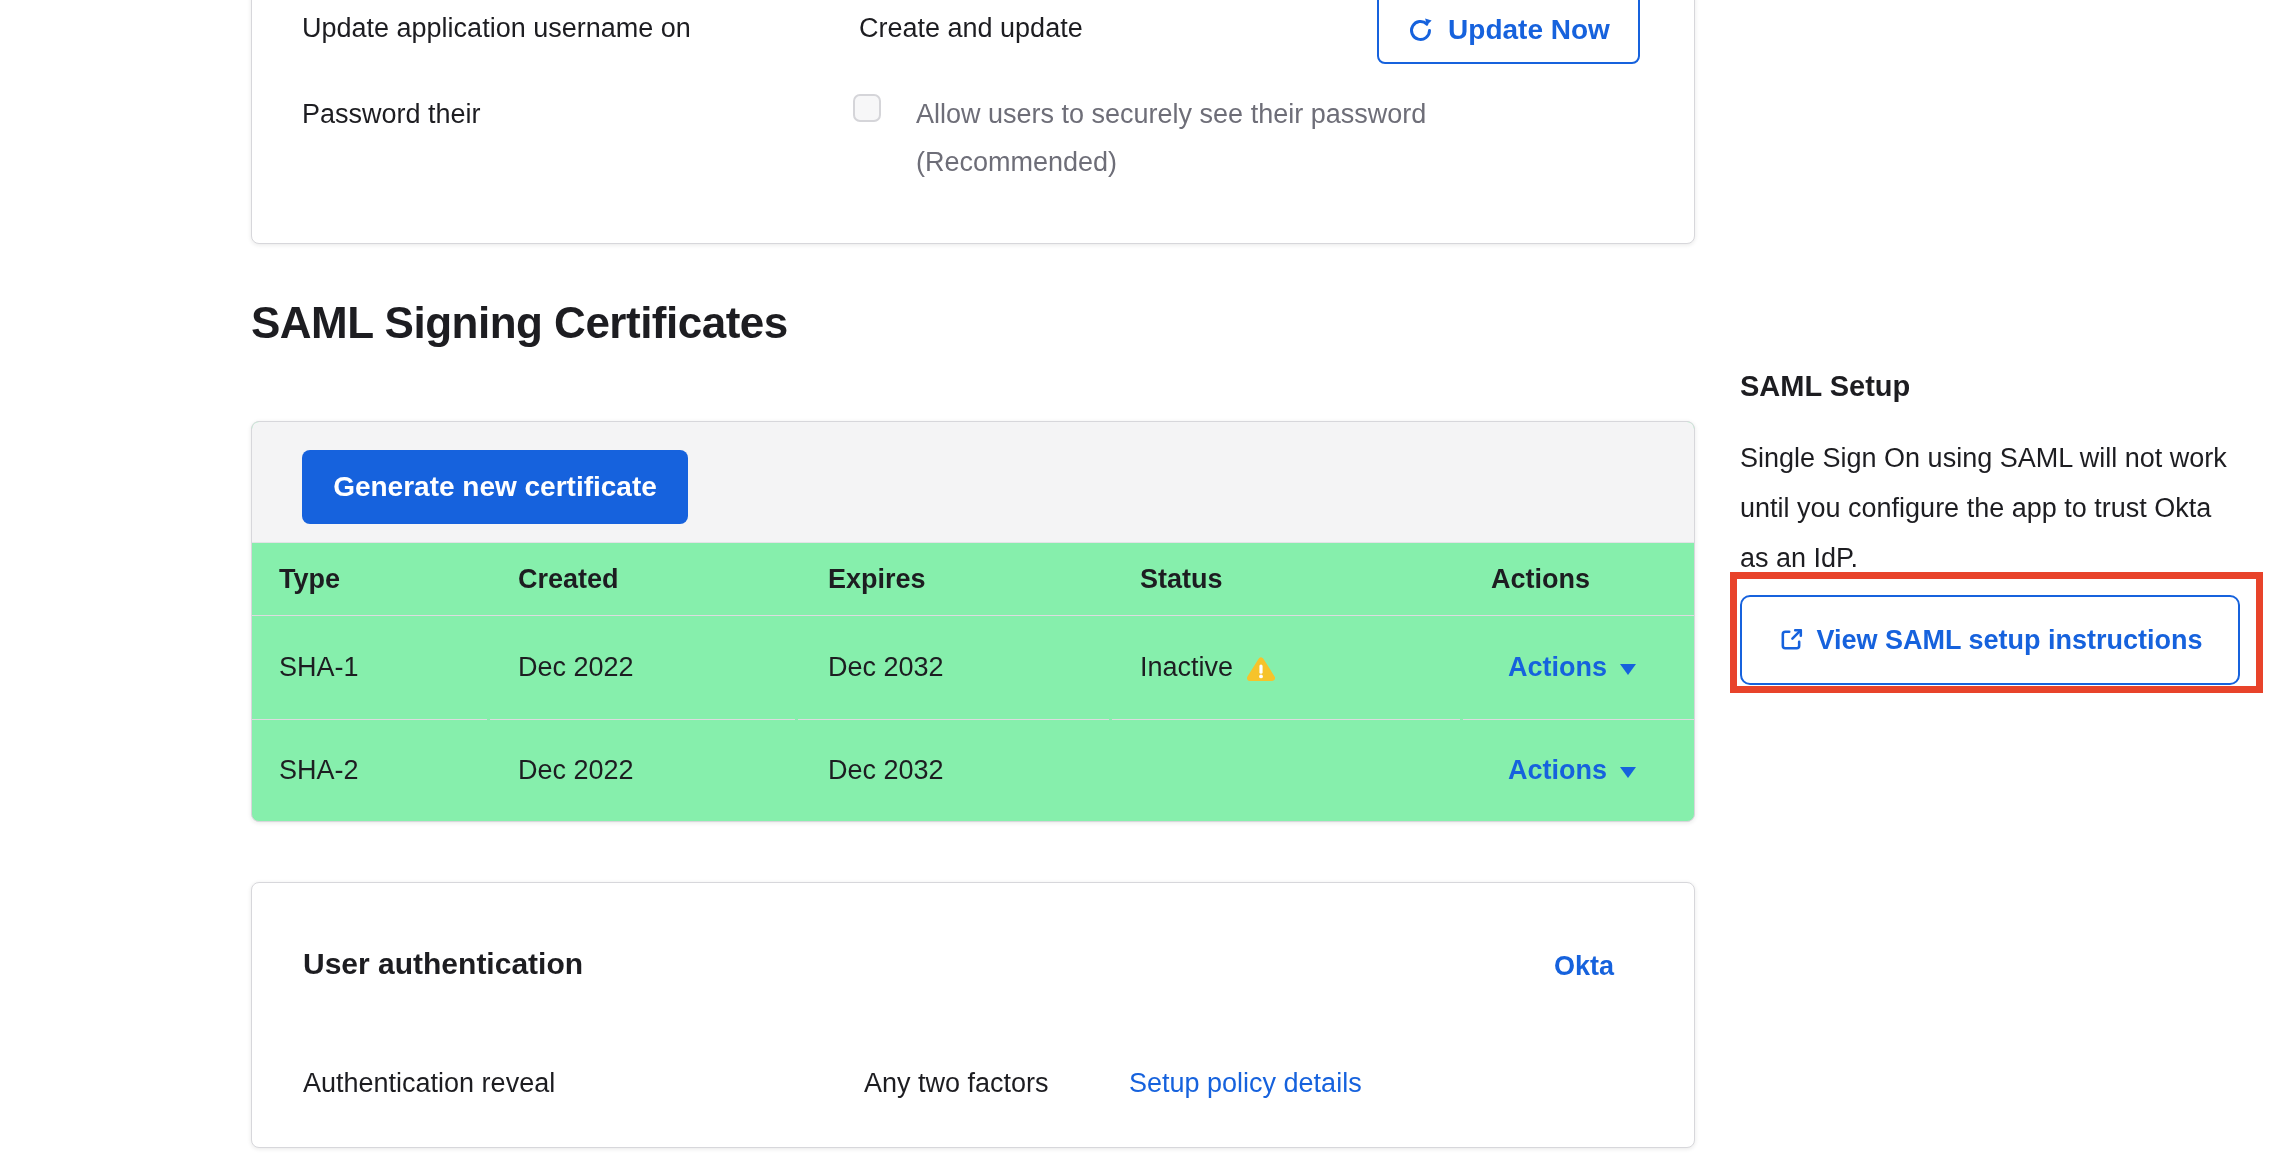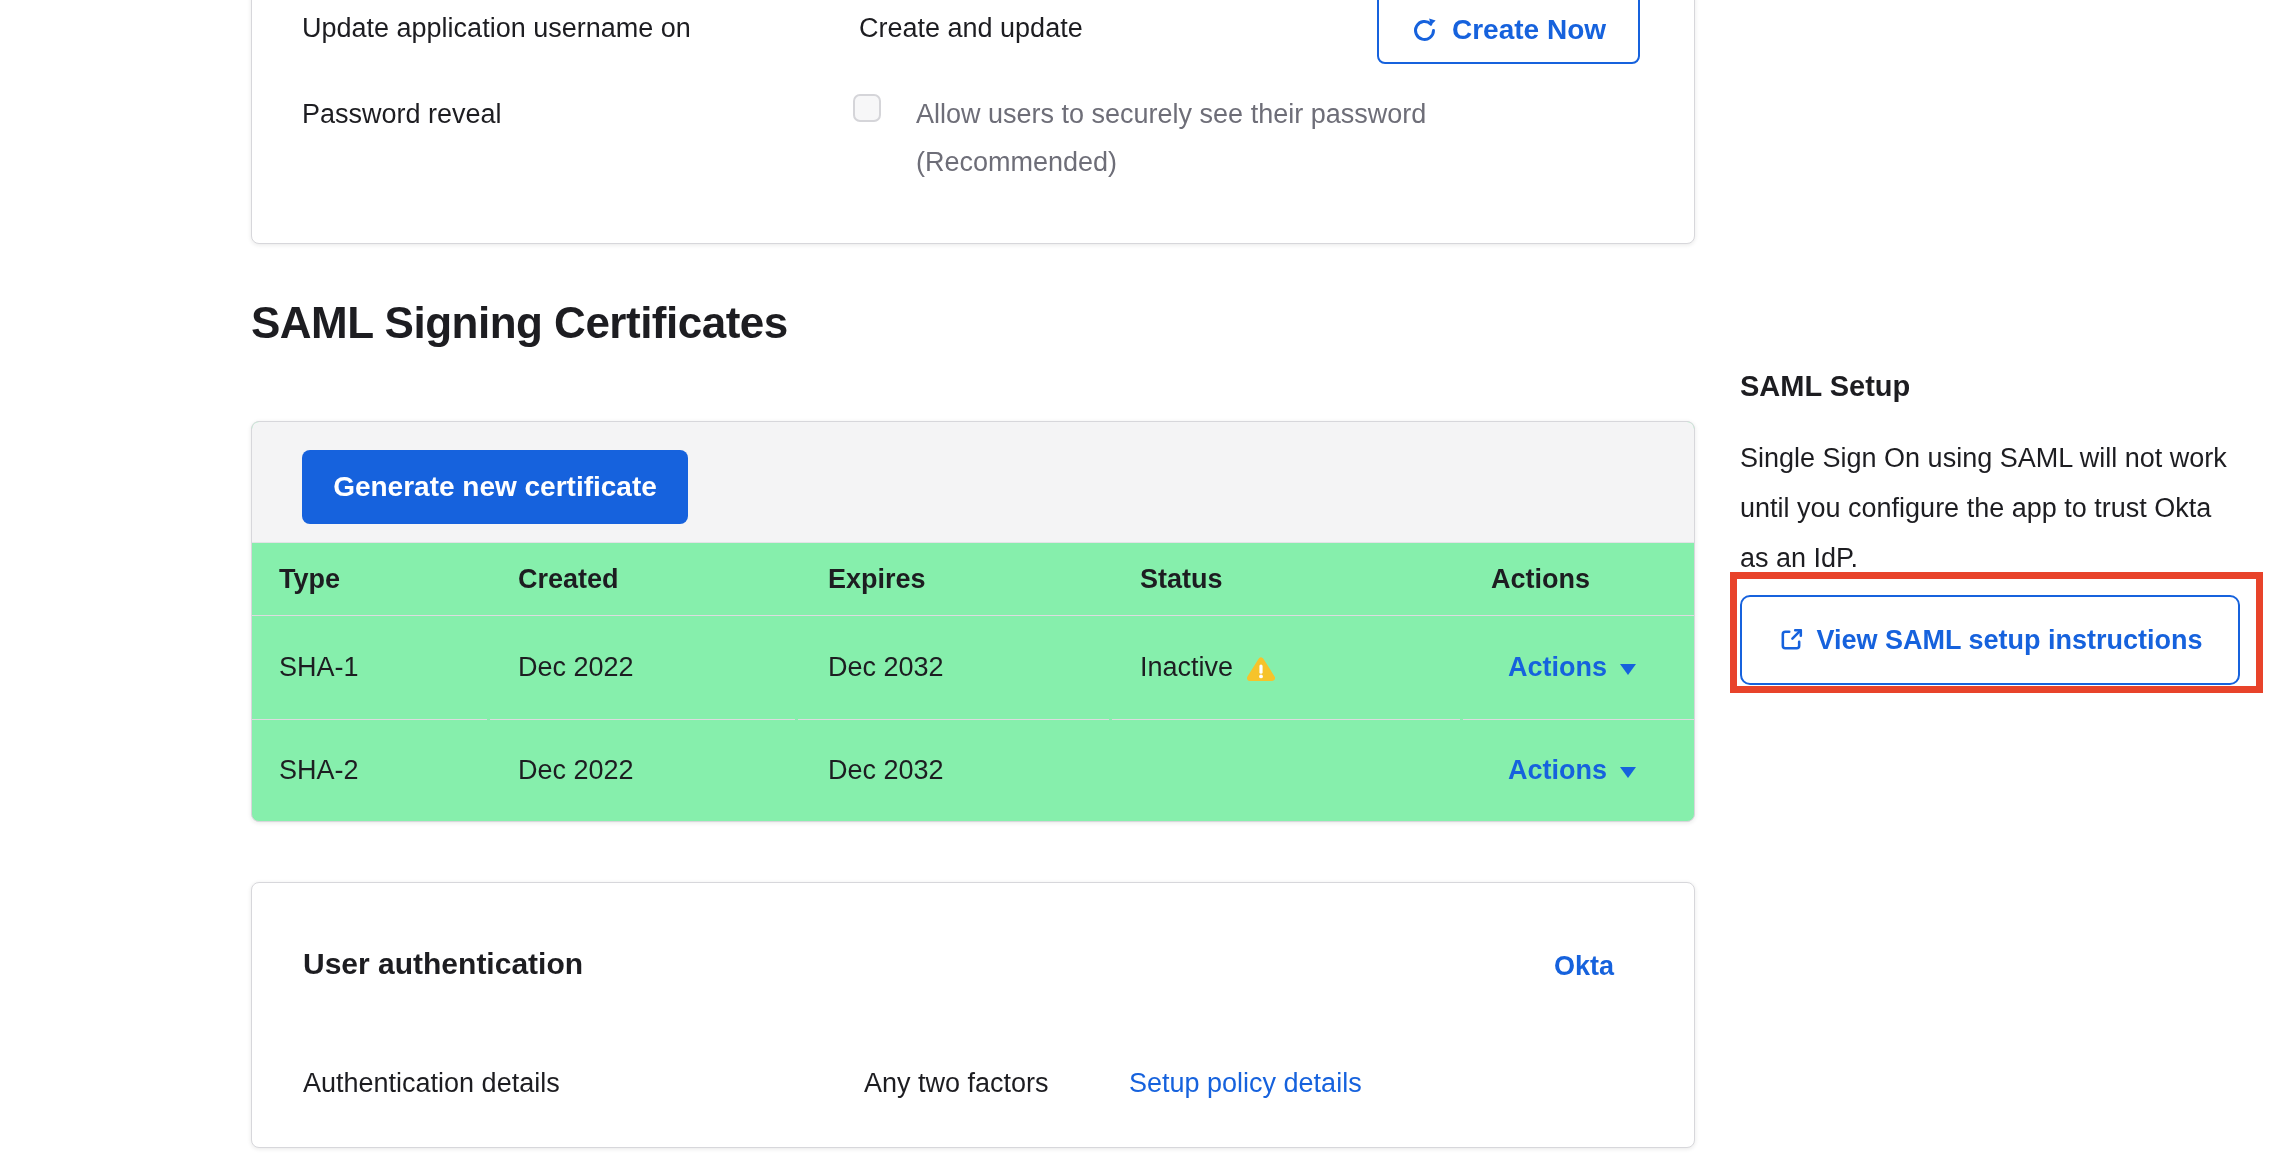--- a/index.html
+++ b/index.html
@@ -121,24 +121,24 @@
   <div class="abs txt" style="left:302px; top:10px;">Update application username on</div>
   <div class="abs txt" style="left:859px; top:10px;">Create and update</div>
 
   <button class="update-now-btn">
     <span style="display:inline-flex;">
       <svg width="27" height="27" viewBox="0 0 24 24">
         <path d="M17.66 6.34 A8 8 0 1 0 20 12" fill="none" stroke="#1662dd" stroke-width="2.6" stroke-linecap="round"></path>
         <polygon points="16.1,1.4 21.9,3.0 17.6,7.4" fill="#1662dd"></polygon>
       </svg>
     </span>
-    <span class="label">Create Now</span>
+    <span class="label">Update Now</span>
   </button>
 
-  <div class="abs txt" style="left:302px; top:96px;">Password reveal</div>
+  <div class="abs txt" style="left:302px; top:96px;">Password their</div>
   <div class="checkbox" role="checkbox" aria-checked="false"></div>
   <div class="abs txt gray" style="left:916px; top:96px;">Allow users to securely see their password</div>
   <div class="abs txt gray" style="left:916px; top:144px;">(Recommended)</div>
 
   <h1 class="h1">SAML Signing Certificates</h1>
 
   <section class="cert-panel">
     <div class="cert-toolbar">
       <button class="gen-btn">Generate new certificate</button>
     </div>
@@ -182,21 +182,21 @@
           <span class="label">Actions</span>
           <span class="caret"></span>
         </span>
       </div>
     </div>
   </section>
 
   <section class="card ua-card">
     <div class="ua-heading">User authentication</div>
     <a class="ua-edit">Okta</a>
-    <div class="ua-row-label txt">Authentication details</div>
+    <div class="ua-row-label txt">Authentication reveal</div>
     <div class="ua-row-value txt">Any two factors</div>
     <a class="ua-row-link txt">Setup policy details</a>
   </section>
 
   <div class="sb-heading">SAML Setup</div>
   <p class="sb-desc">Single Sign On using SAML will not work until you configure the app to trust Okta as an IdP.</p>
 
   <div class="annotation-box"></div>
 
   <button class="saml-btn">

